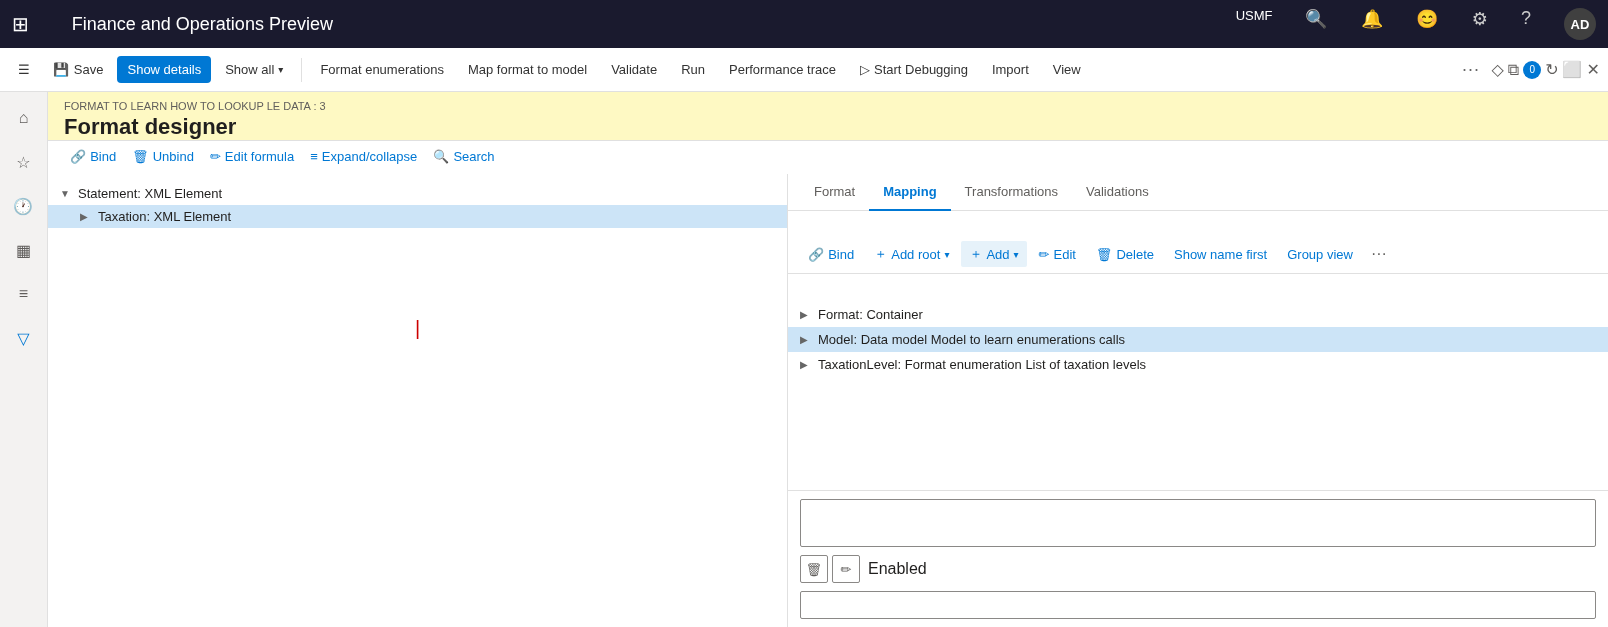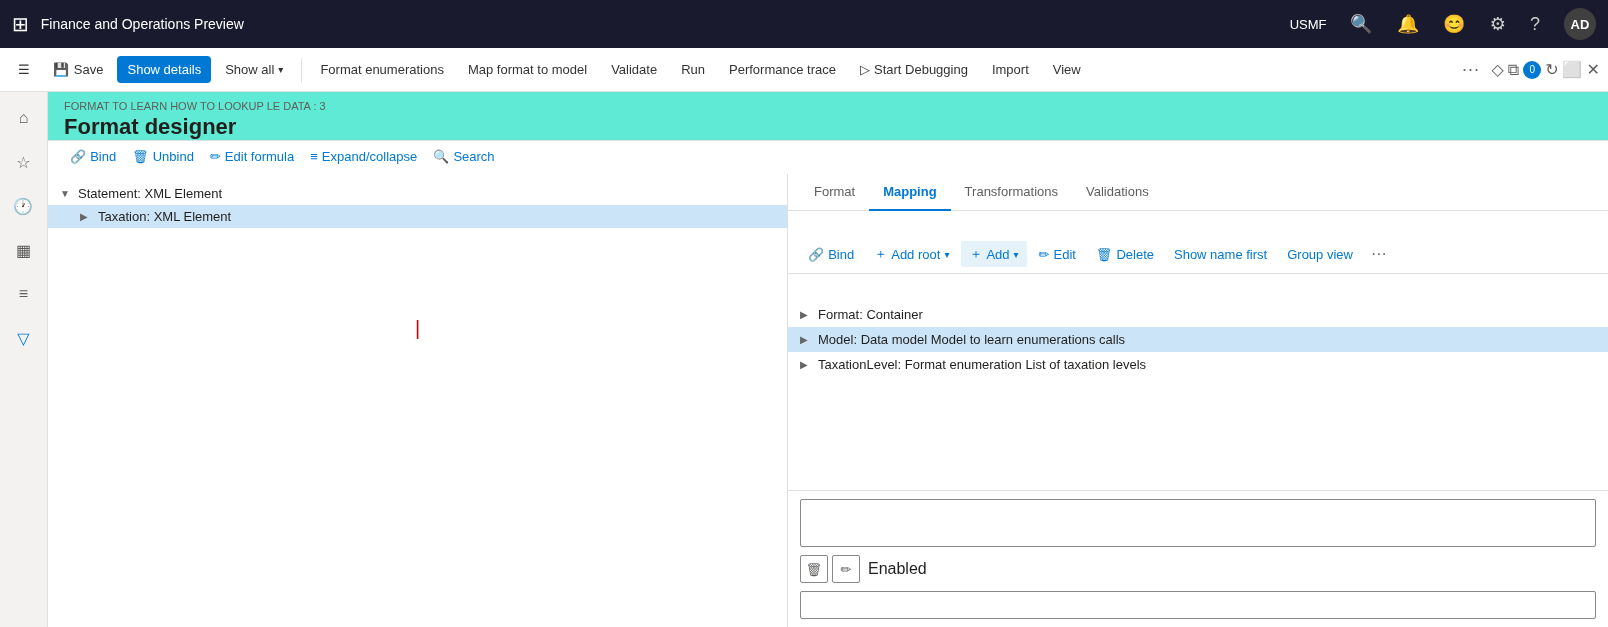--- a/index.html
+++ b/index.html
@@ -4,22 +4,22 @@
   <style>
     * { box-sizing: border-box; margin: 0; padding: 0; font-family: 'Segoe UI', sans-serif; }
     body { width: 1608px; height: 627px; overflow: hidden; background: #f3f2f1; }
 
     
     .topbar {
       display: flex; align-items: center; height: 48px;
       background: #1a1a2e; color: #fff; padding: 0 12px; gap: 12px;
     }
     .topbar-grid-icon { color: #fff; font-size: 20px; cursor: pointer; }
-    .topbar-title { font-size: 14px; font-weight: 400; color: #fff; flex: 1; }
-    .topbar-right { display: flex; align-items: center; gap: 24px; }
+    .topbar-title { font-size: 18px; font-weight: 400; color: #fff; flex: 1; margin-left: 31px; }
+    .topbar-right { display: flex; gap: 33px; }
     .topbar-user-label { font-size: 13px; color: #fff; }
     .topbar-icon { font-size: 18px; color: #ccc; cursor: pointer; }
     .topbar-avatar {
       width: 32px; height: 32px; border-radius: 50%;
       background: #404040; color: #fff; display: flex; align-items: center;
       justify-content: center; font-size: 13px; font-weight: 600; cursor: pointer;
     }
 
     
     .commandbar {
@@ -52,21 +52,21 @@
     .sidebar-icon {
       width: 36px; height: 36px; display: flex; align-items: center;
       justify-content: center; cursor: pointer; border-radius: 2px; font-size: 16px; color: #605e5c;
     }
 
     
     .content { display: flex; flex: 1; flex-direction: column; overflow: hidden; }
 
     
     .page-header {
-      background: #5eead4; padding: 8px 16px 0 16px; border-bottom: 1px solid #e0e0e0;
+      background: #fef9c3; padding: 8px 16px 0 16px; border-bottom: 1px solid #e0e0e0;
     }
     .breadcrumb { font-size: 11px; color: #605e5c; text-transform: uppercase; margin-bottom: 2px; }
     .page-title { font-size: 22px; font-weight: 600; color: #201f1e; }
 
     
     .page-toolbar {
       display: flex; align-items: center; gap: 4px;
       padding: 4px 16px 6px 16px; background: #fff;
     }
     .tool-btn {

